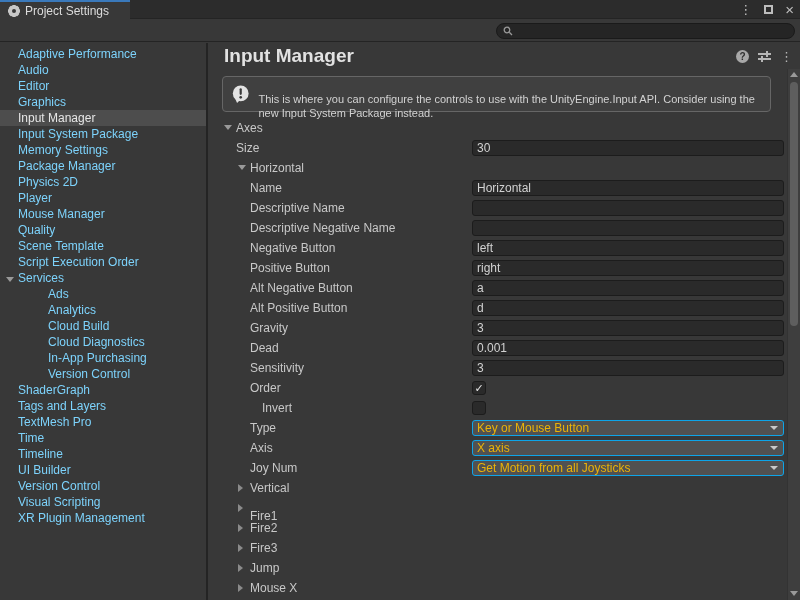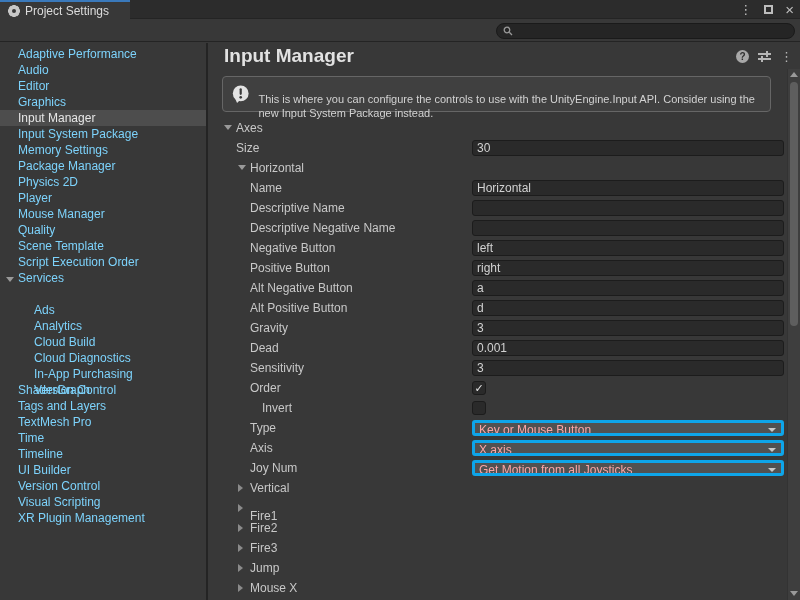--- a/index.html
+++ b/index.html
@@ -27,21 +27,21 @@
   
   .toolbar { position:absolute; top:20px; left:0; right:0; height:22px; background:#383838; border-bottom:1px solid #242424; }
   .searchbox { position:absolute; left:496px; right:5px; top:3px; height:16px; background:#252525;
                border:1px solid #1a1a1a; border-radius:8px; display:flex; align-items:center; padding:0 6px; gap:4px; }
   .searchbox input { flex:1; background:transparent; border:none; outline:none; color:#d2d2d2; font-size:11px; font-family:inherit; }
   
   .body { position:absolute; top:43px; left:0; right:0; bottom:0; }
   .sidebar { position:absolute; left:0; top:0; bottom:0; width:208px; background:#383838; border-right:2px solid #242424; padding-top:3px; overflow:hidden; }
   .side-item { position:relative; height:16px; line-height:16px; color:#7dd3fc; white-space:nowrap; cursor:default; }
   .side-item .lbl { position:absolute; left:18px; }
-  .side-item.ind1 .lbl { left:34px;margin-top:16px; }
+  .side-item.ind1 .lbl { left:48px; }
   .side-item.selected { background:#4d4d4d; color:#e6e6e6; }
   .side-arrow { position:absolute; left:6px; top:6px; }
   
   .main { position:absolute; left:210px; top:0; right:0; bottom:0; background:#383838; }
   .main-header { position:absolute; top:0; left:0; right:0; height:26px; display:flex; align-items:center; padding:0 7px 0 14px; }
   .main-title { font-size:19px; font-weight:bold; color:#e2e2e2; flex:1; }
   .hdr-icons { display:flex; align-items:center; gap:9px; }
   .help-circ { width:13px; height:13px; border-radius:50%; background:#a8a8a8; color:#2f2f2f; font-size:10px; font-weight:bold;
                display:flex; align-items:center; justify-content:center; }
   .sliders { position:relative; width:13px; height:12px; }
@@ -60,22 +60,22 @@
   .row { position:relative; height:20px; }
   .row-label { position:absolute; top:0; line-height:20px; color:#c8c8c8; white-space:nowrap; }
   .fold { position:absolute; top:7px; width:0; height:0; cursor:default; }
   .fold.open { border-left:4px solid transparent; border-right:4px solid transparent; border-top:5px solid #999; }
   .fold.closed { border-top:4px solid transparent; border-bottom:4px solid transparent; border-left:5px solid #8a8a8a; top:6px; }
   .fieldwrap { position:absolute; left:262px; top:2px; width:312px; height:16px; }
   .tfield { width:312px; height:16px; background:#2a2a2a; border:1px solid #1c1c1c; border-radius:3px;
             color:#d2d2d2; font-size:12px; font-family:inherit; padding:0 4px; outline:none; display:block; }
   .cbox { display:flex; align-items:center; justify-content:center; width:14px; height:14px; margin-top:1px;
           background:#2a2a2a; border:1px solid #1c1c1c; border-radius:3px; color:#e8e8e8; font-size:11px; font-weight:bold; }
-  .dropdown { position:relative; display:block; width:312px; height:16px; background:#515151; border:3px solid #0ea5e9;
-              border-radius:3px; color:#fca5a5; line-height:14px; padding:0 18px 0 4px; white-space:nowrap; overflow:hidden; }
+  .dropdown { position:relative; display:block; width:312px; height:16px; background:#515151; border:1px solid #0ea5e9;
+              border-radius:3px; color:#eab308; line-height:14px; padding:0 18px 0 4px; white-space:nowrap; overflow:hidden; }
   .dd-arrow { position:absolute; right:5px; top:5px; width:0; height:0;
               border-left:4px solid transparent; border-right:4px solid transparent; border-top:4px solid #c8c8c8; }
   
   .vscroll { position:absolute; top:26px; right:0; bottom:0; width:13px; background:#3e3e3e; border-left:1px solid #333; }
   .sc-up, .sc-down { position:absolute; left:0; width:12px; height:11px; display:flex; align-items:center; justify-content:center; }
   .sc-up { top:0; } .sc-down { bottom:1px; }
   .tri-up { width:0; height:0; border-left:4px solid transparent; border-right:4px solid transparent; border-bottom:5px solid #9a9a9a; }
   .tri-down { width:0; height:0; border-left:4px solid transparent; border-right:4px solid transparent; border-top:5px solid #9a9a9a; }
   .sc-thumb { position:absolute; left:2px; top:13px; width:8px; height:244px; background:#5e5e5e; border-radius:4px; }
   svg { display:block; }

